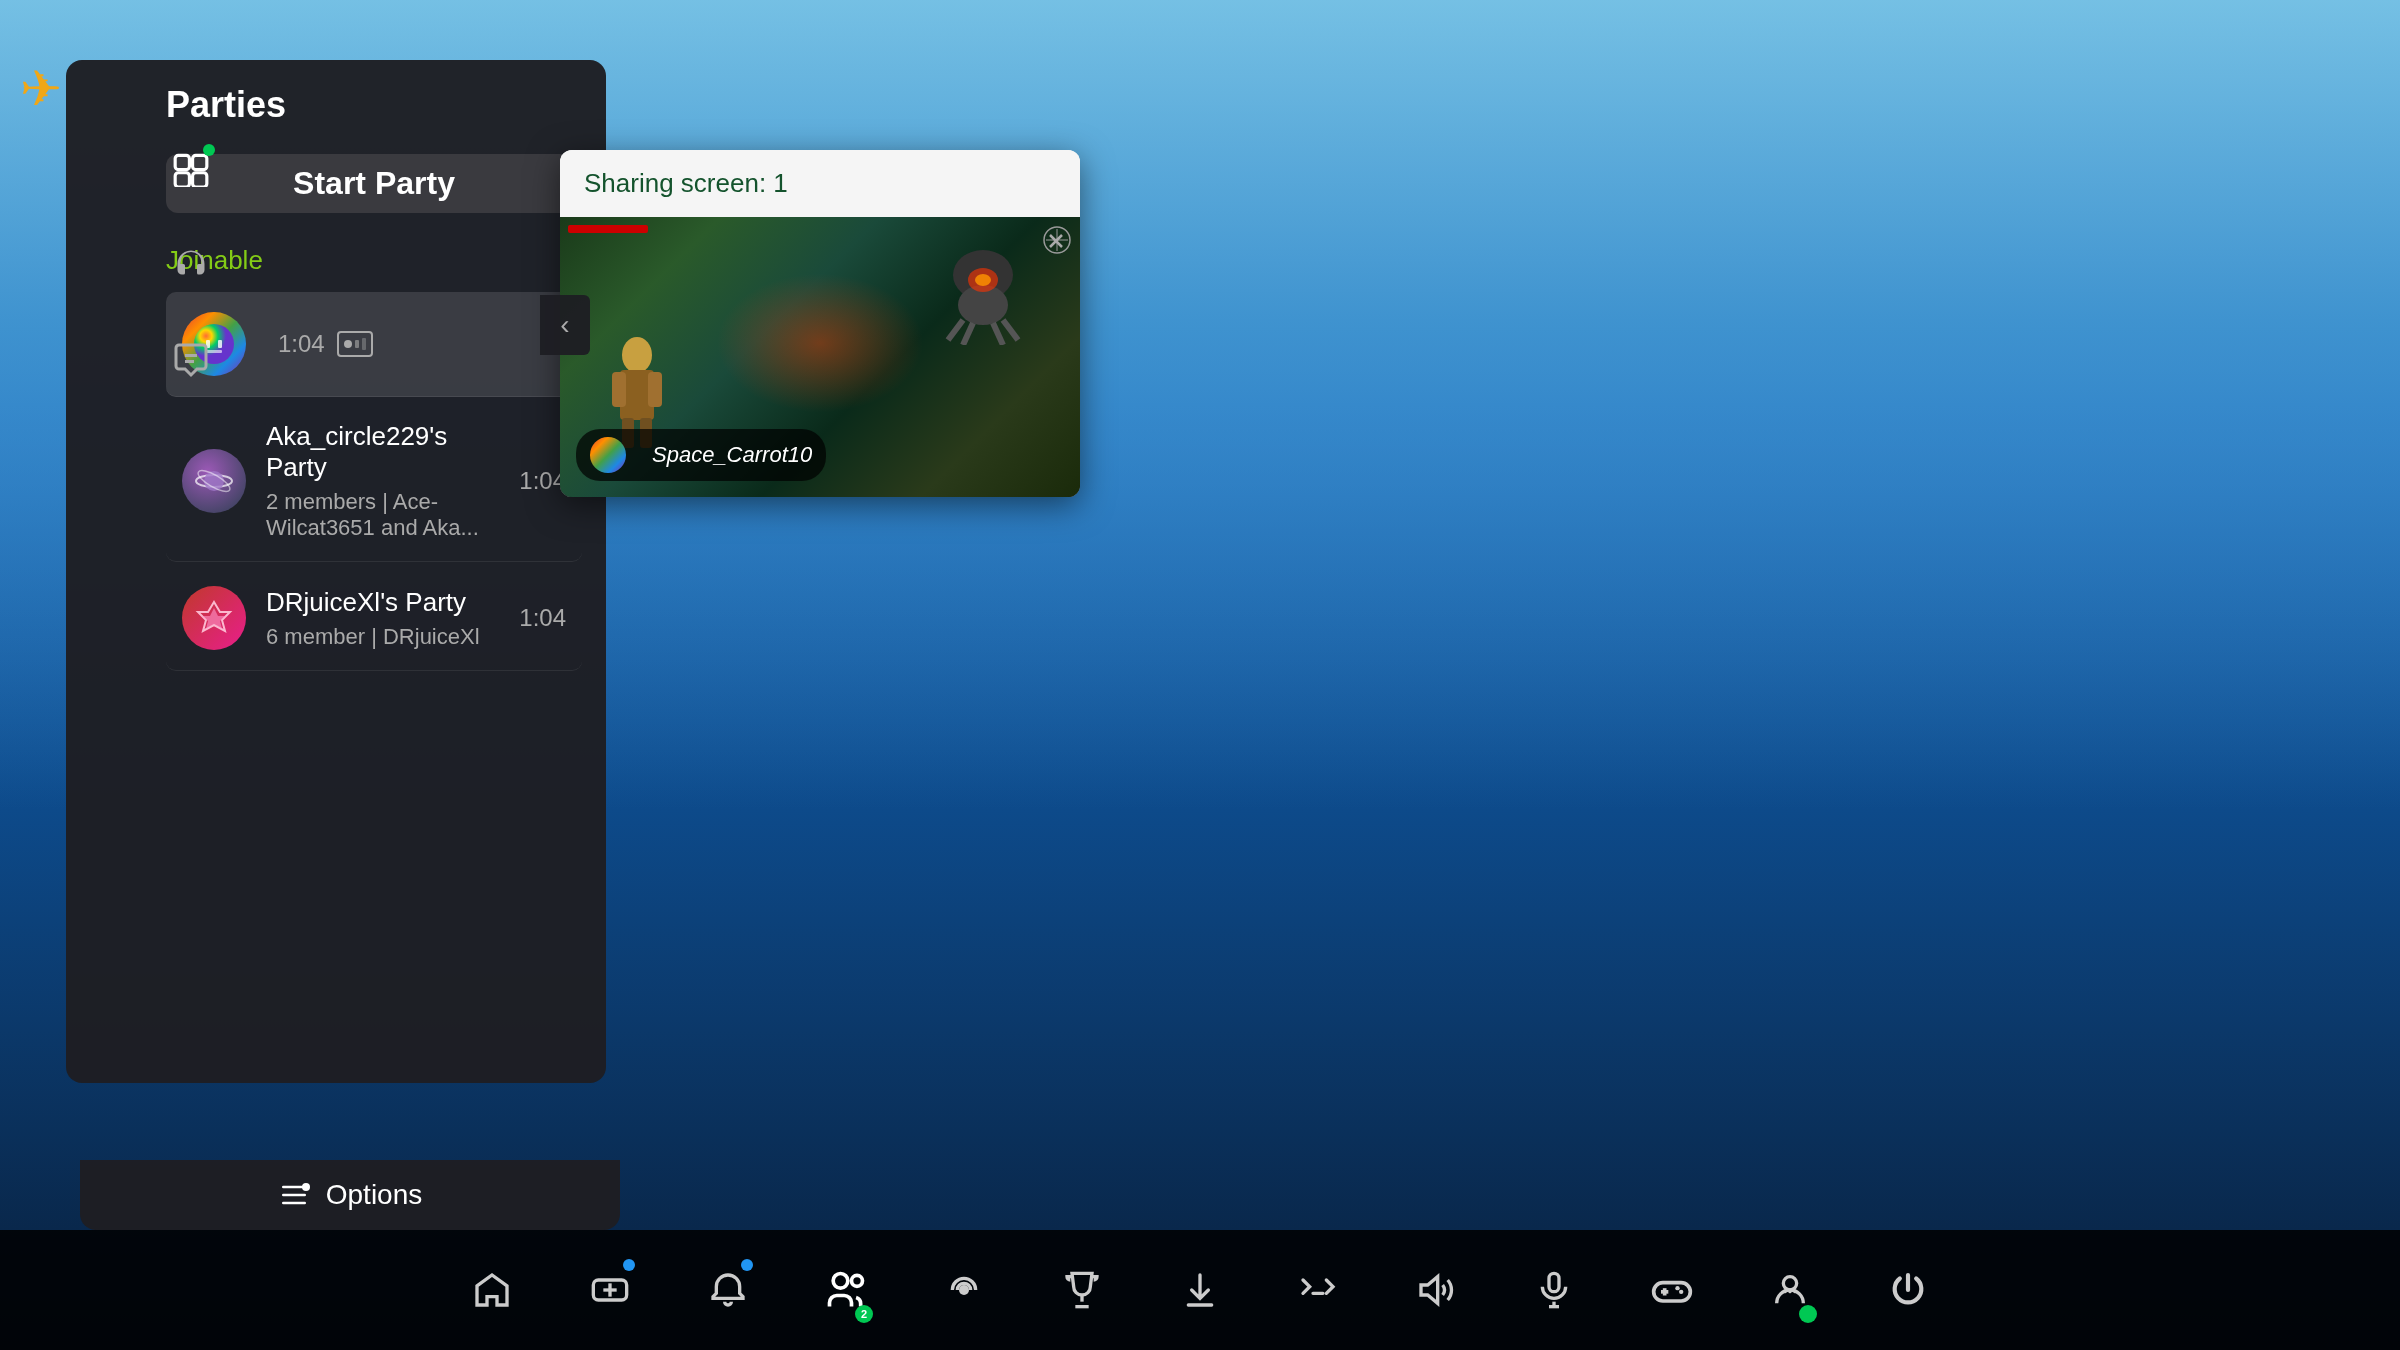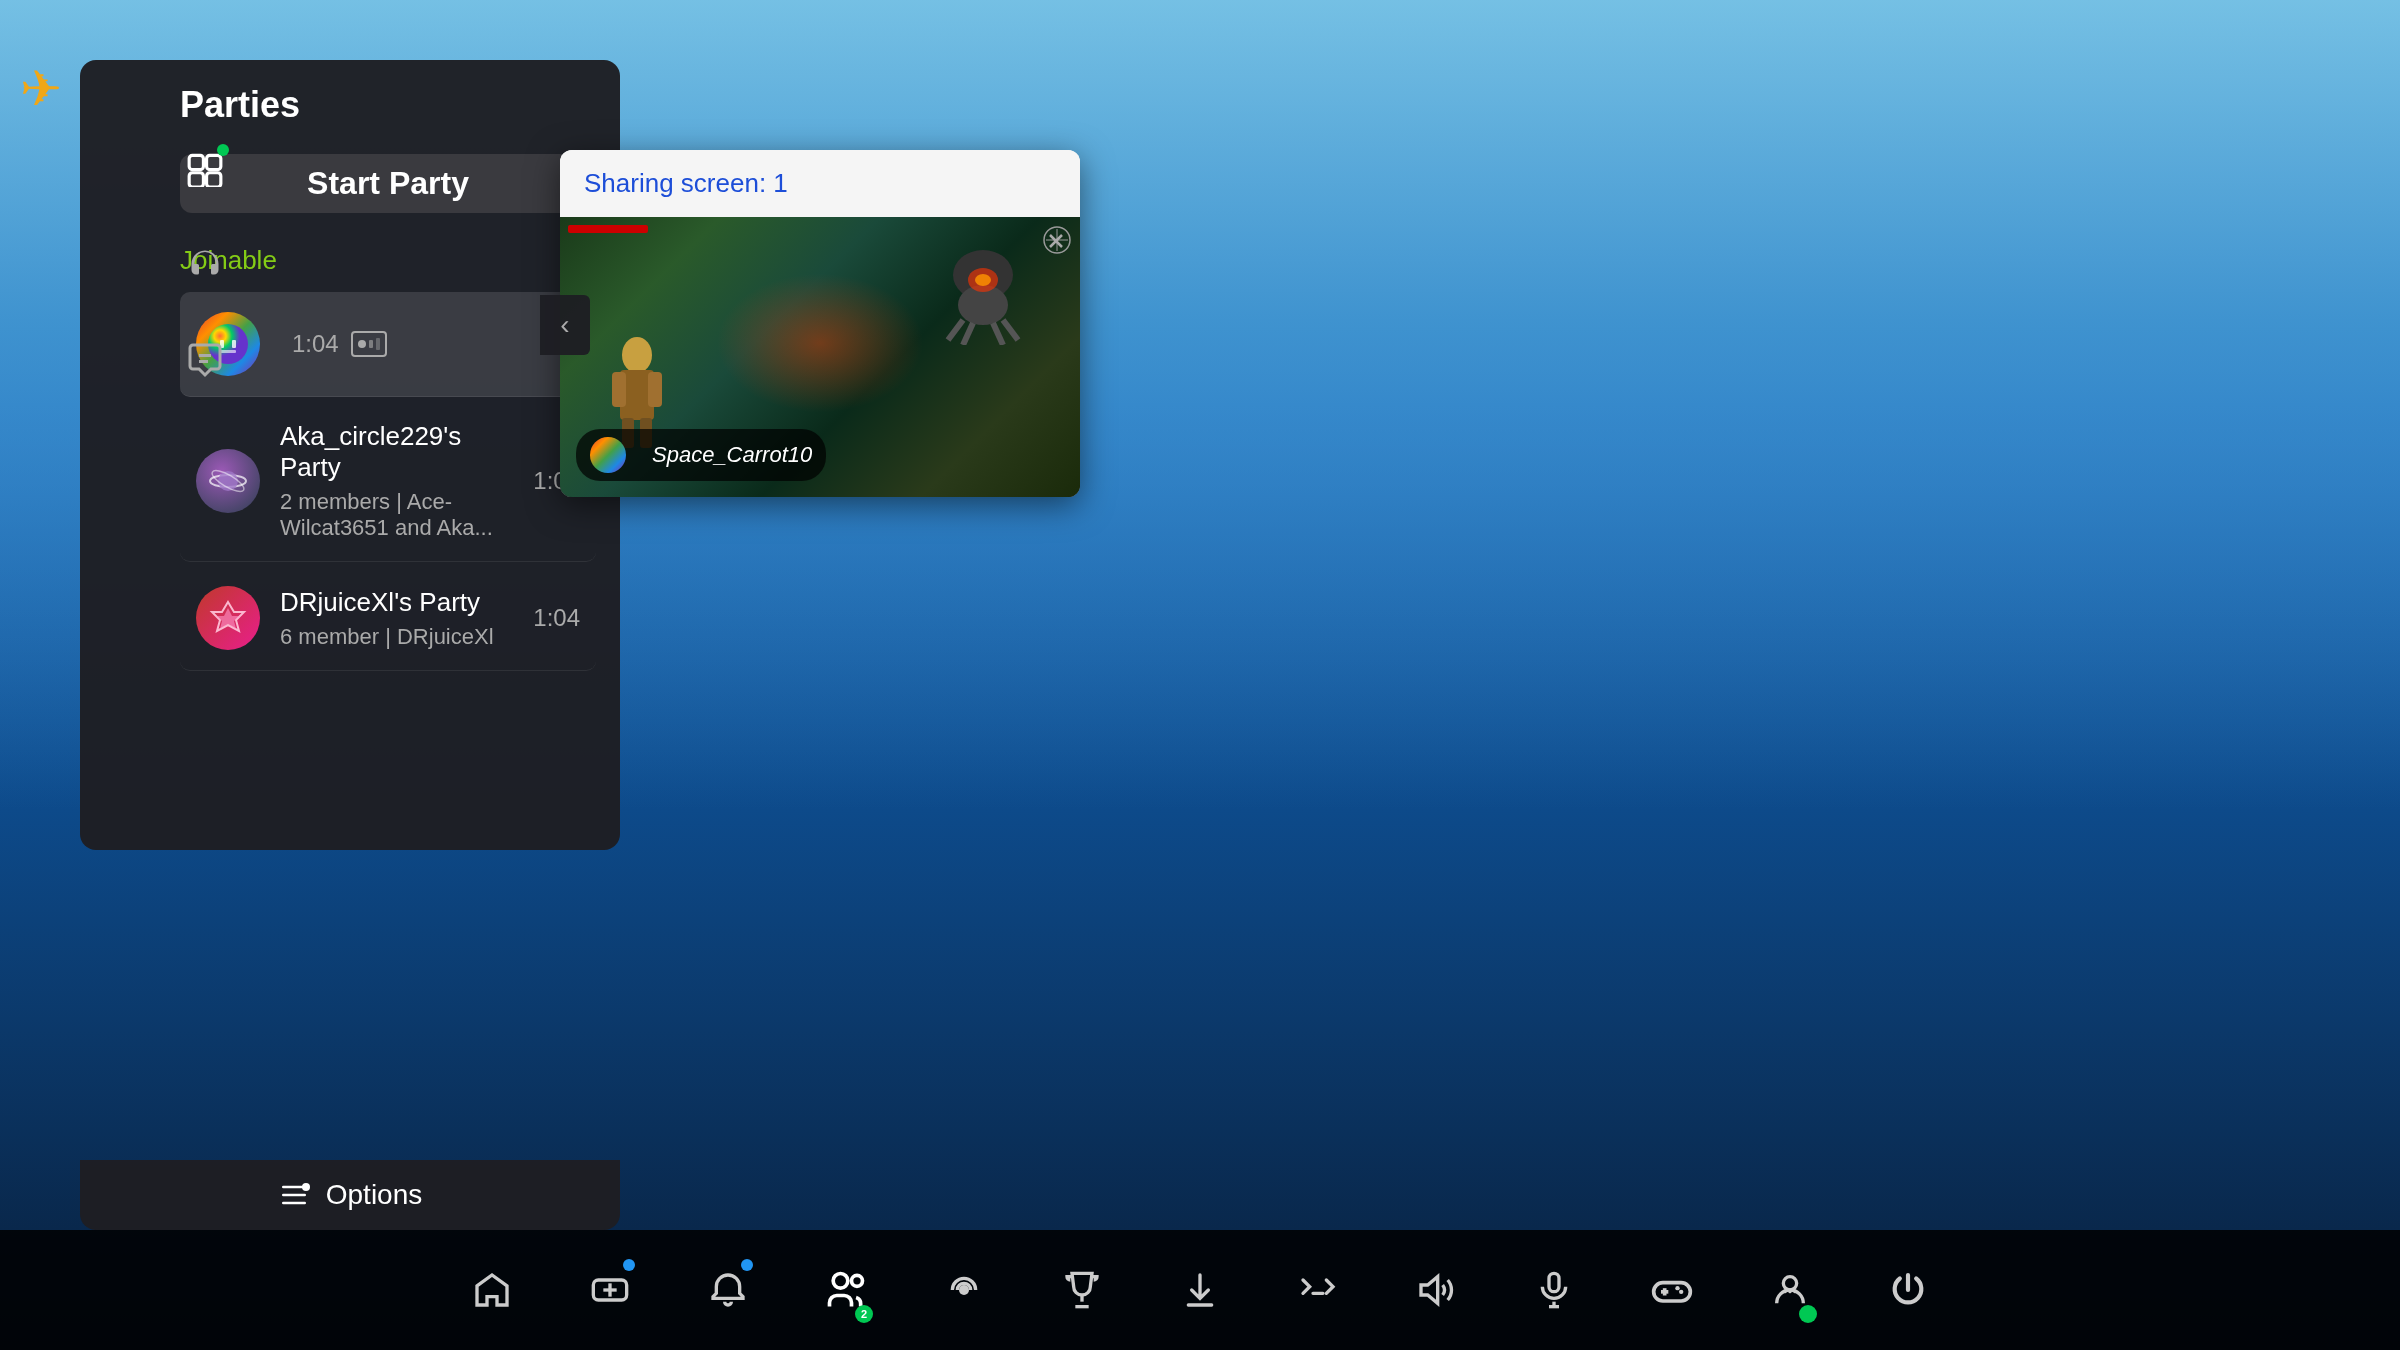--- a/index.html
+++ b/index.html
@@ -79,24 +79,24 @@
       right: 10px;
       width: 12px;
       height: 12px;
       background: #2196F3;
       border-radius: 50%;
     }
 
     
     .panel {
       position: absolute;
-      left: 80px;
+      left: 66px;
       top: 60px;
       width: 540px;
-      height: 790px;
+      height: 1023px;
       background: rgba(30,30,35,0.97);
       border-radius: 16px;
       z-index: 50;
       display: flex;
       flex-direction: column;
       align-items: center;
     }
 
     
     .sidebar {
@@ -252,21 +252,21 @@
       background: #f5f5f5;
       border-radius: 12px;
       z-index: 60;
       overflow: hidden;
       box-shadow: 0 8px 32px rgba(0,0,0,0.5);
     }
 
     .sharing-header {
       padding: 18px 24px;
       font-size: 26px;
-      color: #1d4ed8;
+      color: #14532d;
       font-weight: 500;
       background: #f5f5f5;
     }
 
     .sharing-screen-area {
       width: 100%;
       height: 280px;
       background: #000;
       position: relative;
       overflow: hidden;

